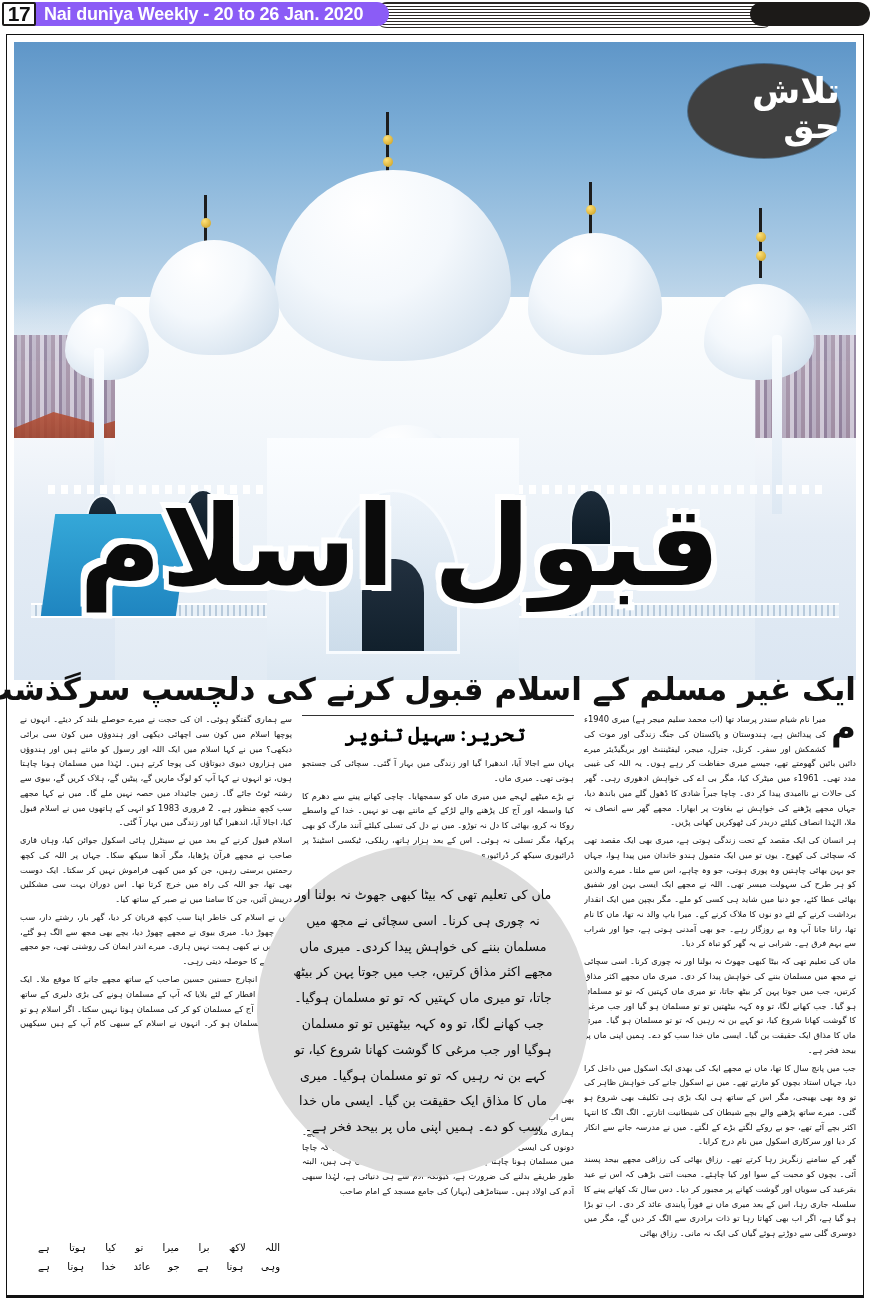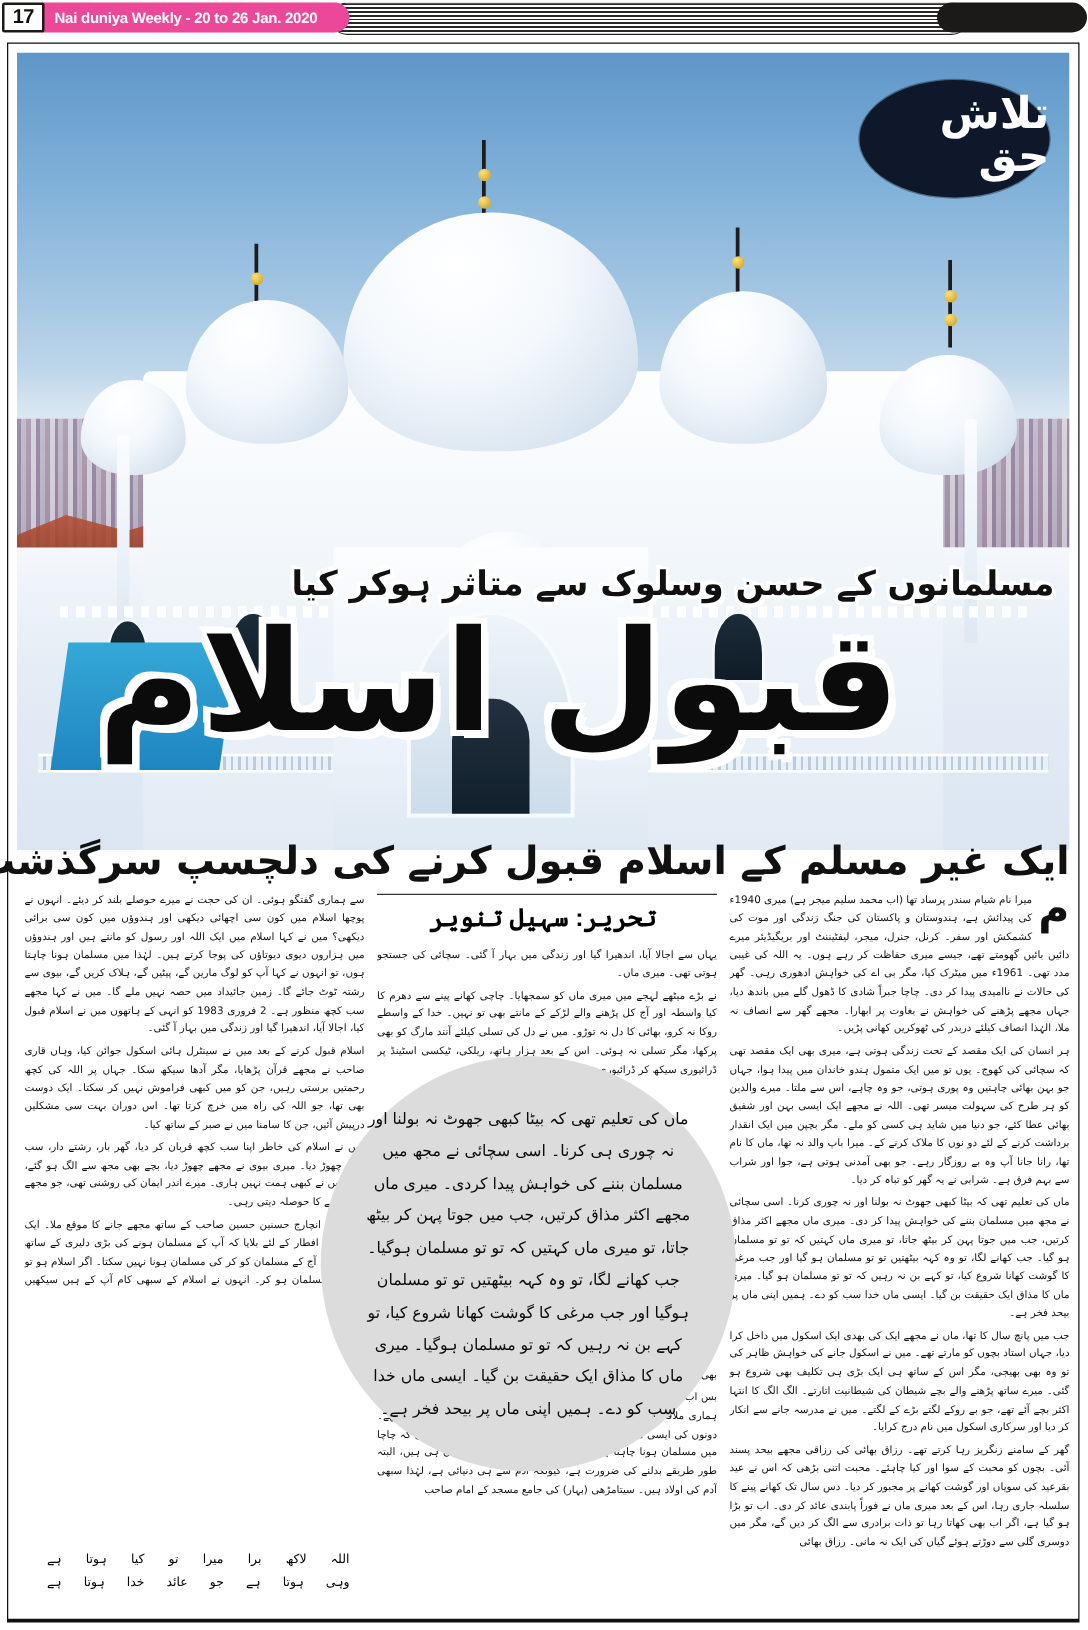--- a/index.html
+++ b/index.html
@@ -18,31 +18,31 @@
   
   .masthead{
     position:absolute;left:0;top:2px;width:870px;height:26px;
     display:flex;align-items:stretch;direction:ltr;
   }
   .page-num{
     width:34px;height:24px;margin-left:2px;
     background:#ffffff;border:2px solid #1c1a18;
     display:flex;align-items:center;justify-content:center;
     font-family:"Liberation Sans","DejaVu Sans",sans-serif;
-    font-weight:bold;font-size:16px;color:#111;letter-spacing:-0.5px;
+    font-weight:bold;font-size:21px;color:#111;letter-spacing:-0.5px;
     box-sizing:border-box;z-index:4;border-radius:2px;
   }
   .mast-pill{
     position:relative;height:24px;margin-left:-2px;
-    background:#ec4899;color:#fff;
+    background:#8b5cf6;color:#fff;
     border-radius:0 14px 14px 0;
     padding:0 26px 0 10px;
     display:flex;align-items:center;
     font-family:"Liberation Sans","DejaVu Sans",sans-serif;
-    font-weight:bold;font-size:12px;white-space:nowrap;
+    font-weight:bold;font-size:18px;white-space:nowrap;
     z-index:3;letter-spacing:-0.2px;
   }
   .mast-stripes{
     flex:1;height:24px;margin-left:-14px;
     background:repeating-linear-gradient(
       to bottom,
       #2b2724 0px,#2b2724 1.3px,
       #ffffff 1.3px,#ffffff 3.0px);
     border-top:1px solid #2b2724;border-bottom:1px solid #2b2724;
     border-radius:12px;
@@ -168,21 +168,21 @@
     background:repeating-linear-gradient(to right,
       #e9f1f8 0px,#e9f1f8 4px,
       #b9cbdc 4px,#b9cbdc 6px);
     border-top:2px solid #ffffff;border-bottom:2px solid #ffffff;
   }
 
   
   .logo-badge{
     position:absolute;right:16px;top:22px;
     width:152px;height:94px;
-    background:#0f172a;
+    background:#404040;
     border-radius:50%;
     display:flex;align-items:center;justify-content:center;
     box-shadow:0 0 0 1px rgba(0,0,0,.35);
   }
   .logo-badge span{
     color:#fff;font-size:35px;font-weight:bold;line-height:1;
     font-family:"DejaVu Sans","Liberation Sans",sans-serif;
     letter-spacing:1px;
     transform:translateY(-2px);
   }
@@ -219,21 +219,21 @@
     text-align:center;
     font-family:"DejaVu Sans","Liberation Sans",sans-serif;
     font-weight:bold;font-size:31px;line-height:1.1;color:#111;
     white-space:nowrap;
   }
 
   
   .byline{
     position:absolute;left:14px;top:722px;width:842px;
     text-align:center;
-    font-family:Liberation Sans, sans-serif;
+    font-family:Liberation Serif, serif;
     font-weight:bold;font-size:20px;color:#000;
     z-index:5;
   }
 
   
   .columns{
     position:absolute;left:14px;top:712px;
     width:842px;height:578px;
     display:flex;flex-direction:row;
     gap:10px;
@@ -363,21 +363,20 @@
     <div class="window" style="left:66%;top:70%;width:5%;height:9%;"></div>
     <div class="window" style="left:8.5%;top:71%;width:4%;height:7%;"></div>
 
     <div class="pool"></div>
 
     <div class="logo-badge">
       <span>تلاش حق</span>
     </div>
   </div>
 
-  <div class="kicker">مسلمانوں کے حسن وسلوک سے متاثر ہوکر کیا</div>
   <div class="headline">قبول اسلام</div>
 
   <div class="subhead">ایک غیر مسلم کے اسلام قبول کرنے کی دلچسپ سرگذشت</div>
 
   <div class="byline">تحریر: سہیل تنویر</div>
 
   <div class="columns">
 
     <div class="col">
       <p><span class="dropcap">م</span><span>میرا نام شیام سندر پرساد تھا (اب محمد سلیم میجر ہے) میری 1940ء کی پیدائش ہے، ہندوستان و پاکستان کی جنگ زندگی اور موت کی کشمکش اور سفر۔ کرنل، جنرل، میجر، لیفٹیننٹ اور بریگیڈیئر میرے دائیں بائیں گھومتے تھے، جیسے میری حفاظت کر رہے ہوں۔ یہ اللہ کی غیبی مدد تھی۔ 1961ء میں میٹرک کیا، مگر بی اے کی خواہش ادھوری رہی۔ گھر کی حالات نے ناامیدی پیدا کر دی۔ چاچا جبراً شادی کا ڈھول گلے میں باندھ دیا، جہاں مجھے پڑھنے کی خواہش نے بغاوت پر ابھارا۔ مجھے گھر سے انصاف نہ ملا، الہٰذا انصاف کیلئے دربدر کی ٹھوکریں کھانی پڑیں۔</span></p>

